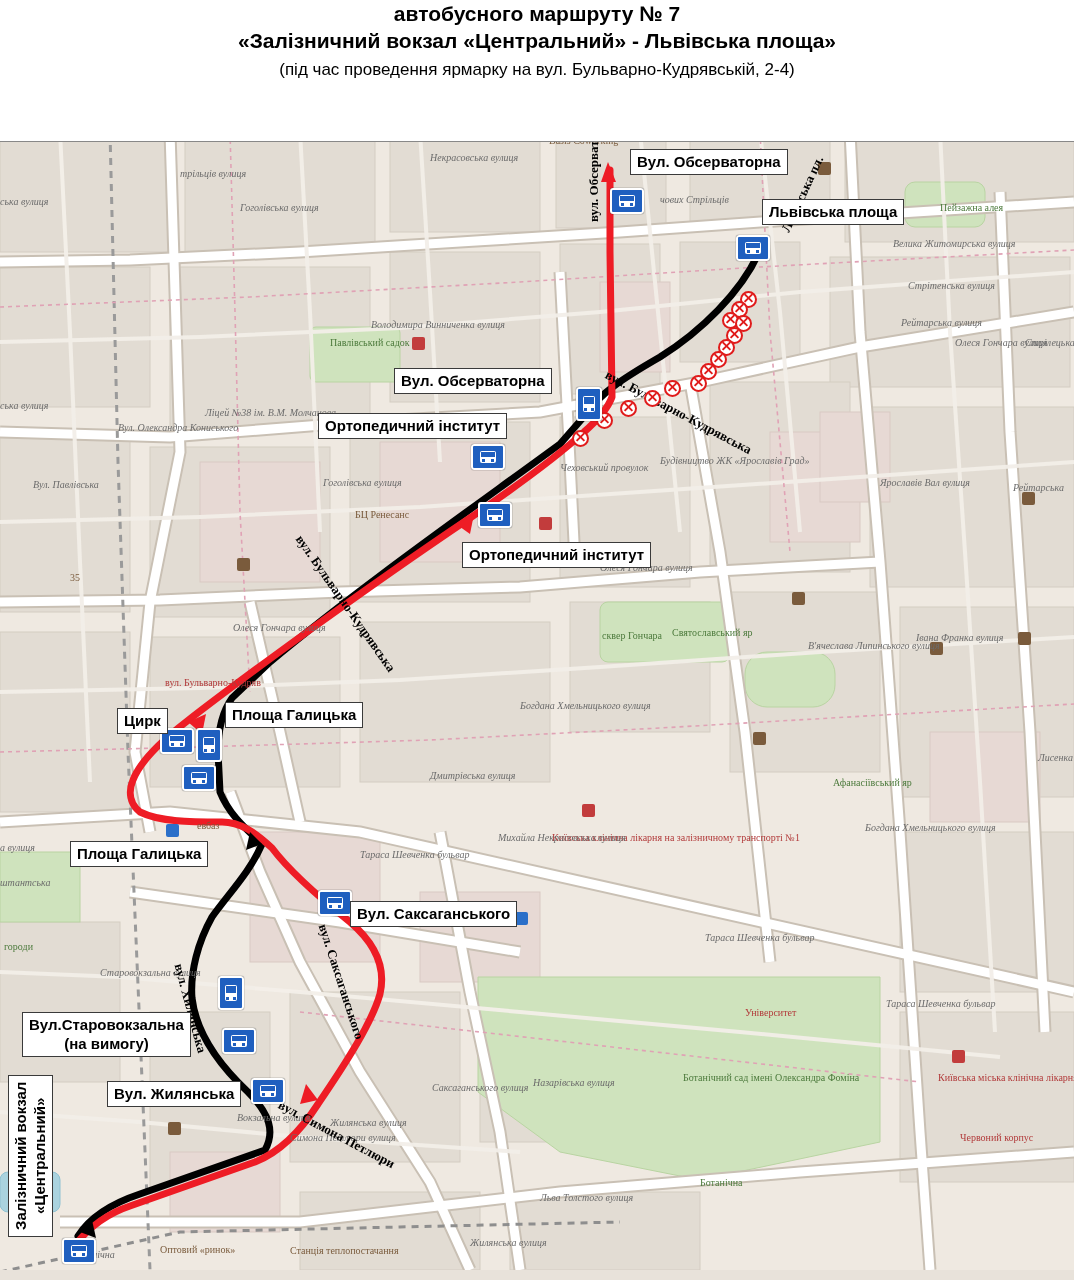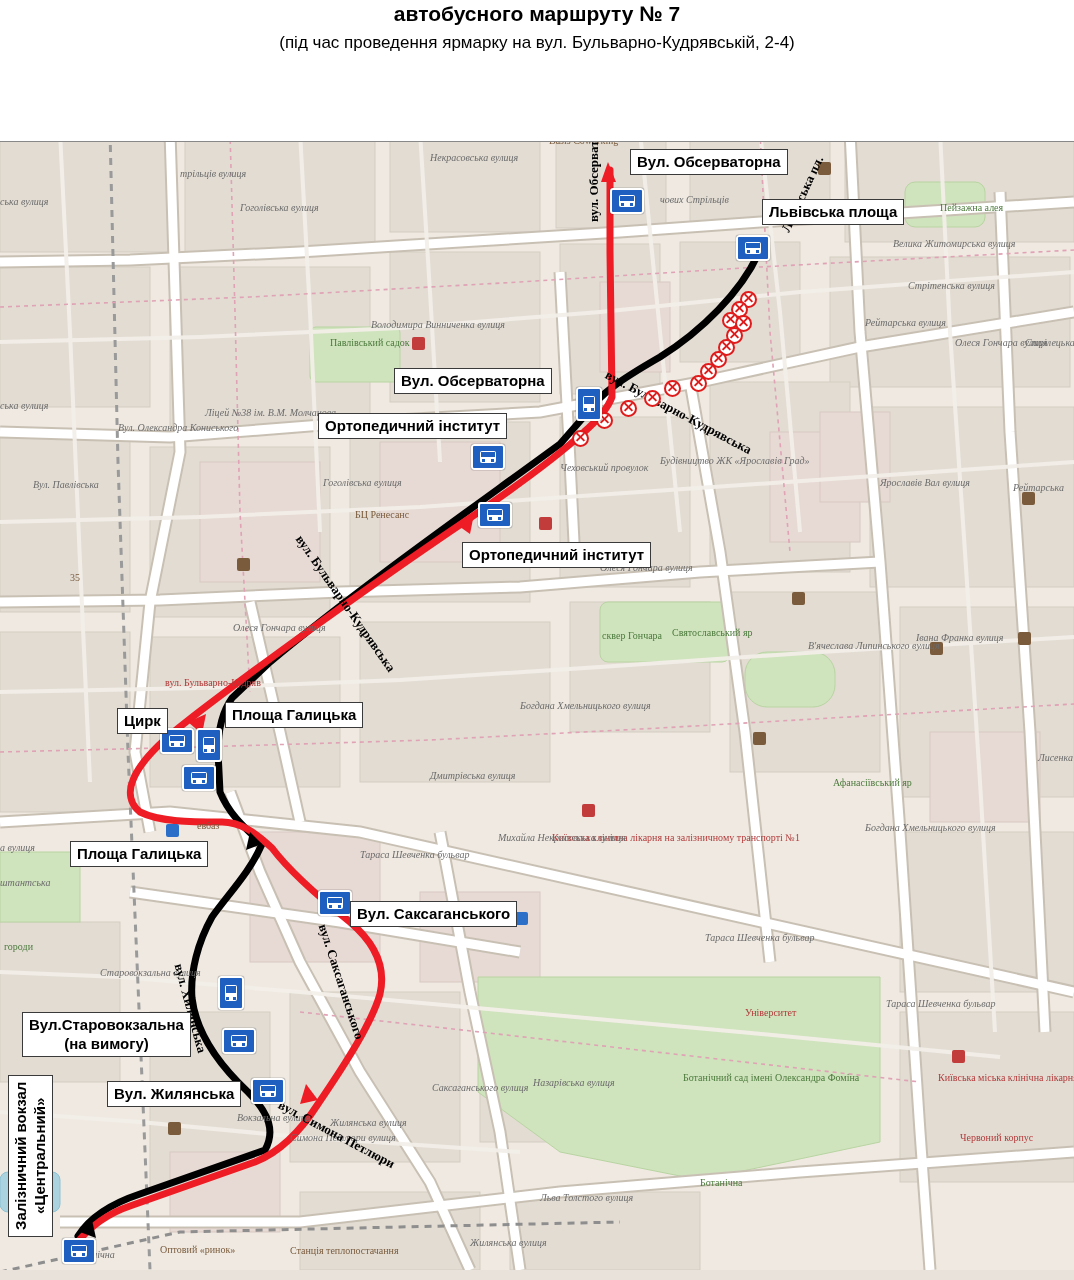--- a/index.html
+++ b/index.html
@@ -180,20 +180,21 @@
     z-index: 26;
   }
 </style>
 </head>
 <body>
 
 <div id="page">
 
   <div id="title-banner">
     <div class="l2">автобусного маршруту № 7</div>
+    <div class="l3">«Залізничний вокзал «Центральний» - Львівська площа»</div>
     <div class="l4">(під час проведення ярмарку на вул. Бульварно-Кудрявській, 2-4)</div>
   </div>
 
   <div id="map">
 
     <svg width="1074" height="1138">
       <defs>
         <pattern id="blockpat" width="6" height="6" patternUnits="userSpaceOnUse">
           <rect width="6" height="6" fill="#e4ded6"></rect>
         </pattern>
@@ -396,21 +397,21 @@
         <div class="street " style="left: 430px; top: 20px;">Некрасовська вулиця</div>
         <div class="street " style="left: 718px; top: 20px;">Волинська</div>
         <div class="street green" style="left: 940px; top: 70px;">Пейзажна алея</div>
         <div class="street " style="left: 660px; top: 62px;">чових Стрільців</div>
         <div class="street " style="left: 893px; top: 106px;">Велика Житомирська вулиця</div>
         <div class="street " style="left: 0px; top: 64px;">ська вулиця</div>
         <div class="street " style="left: 908px; top: 148px;">Стрітенська вулиця</div>
         <div class="street " style="left: 371px; top: 187px;">Володимира Винниченка вулиця</div>
         <div class="street " style="left: 240px; top: 70px;">Гоголівська вулиця</div>
         <div class="street green" style="left: 330px; top: 205px;">Павлівський садок</div>
-        <div class="street " style="left: 865px; top: 185px;">Рейтарська вулиця</div>
+        <div class="street " style="left: 865px; top: 185px; padding-left: 36px;">Рейтарська вулиця</div>
         <div class="street " style="left: 955px; top: 205px;">Олеся Гончара вулиця</div>
         <div class="street " style="left: 1025px; top: 205px;">Стрілецька вулиця</div>
         <div class="street " style="left: 0px; top: 268px;">ська вулиця</div>
         <div class="street " style="left: 205px; top: 275px;">Ліцей №38 ім. В.М. Молчанова</div>
         <div class="street " style="left: 33px; top: 347px;">Вул. Павлівська</div>
         <div class="street " style="left: 118px; top: 290px;">Вул. Олександра Кониського</div>
         <div class="street poi" style="left: 355px; top: 377px;">БЦ Ренесанс</div>
         <div class="street " style="left: 323px; top: 345px;">Гоголівська вулиця</div>
         <div class="street " style="left: 560px; top: 330px;">Чеховський провулок</div>
         <div class="street " style="left: 660px; top: 323px;">Будівництво ЖК «Ярославів Град»</div>

